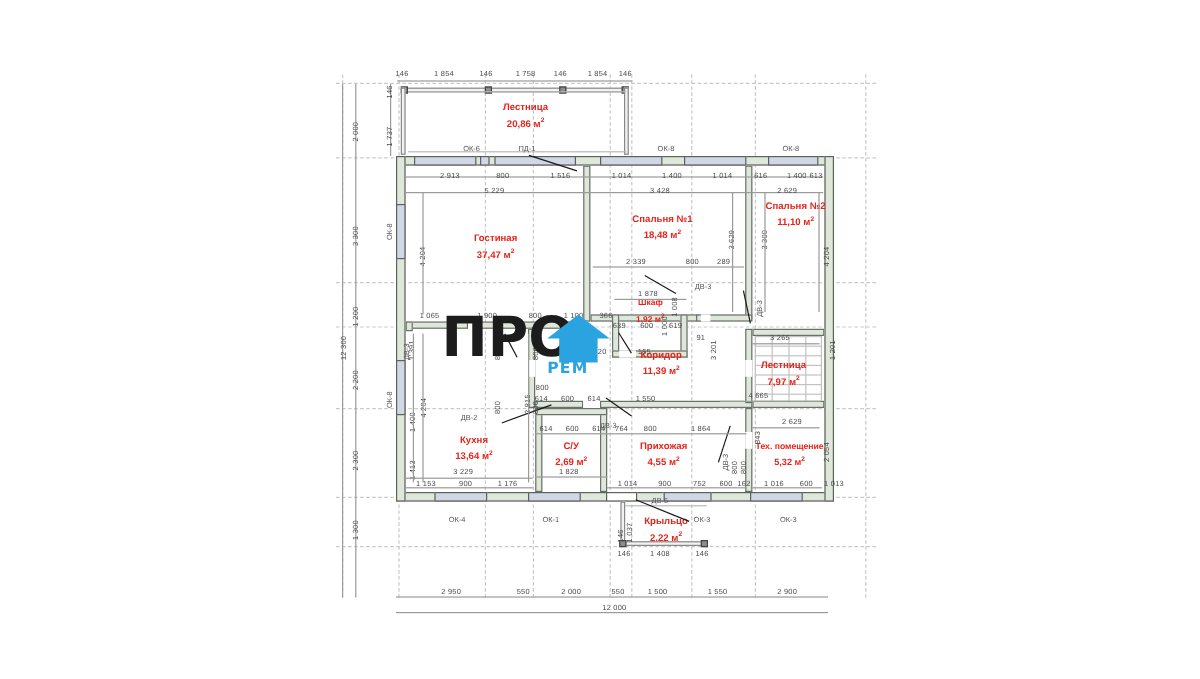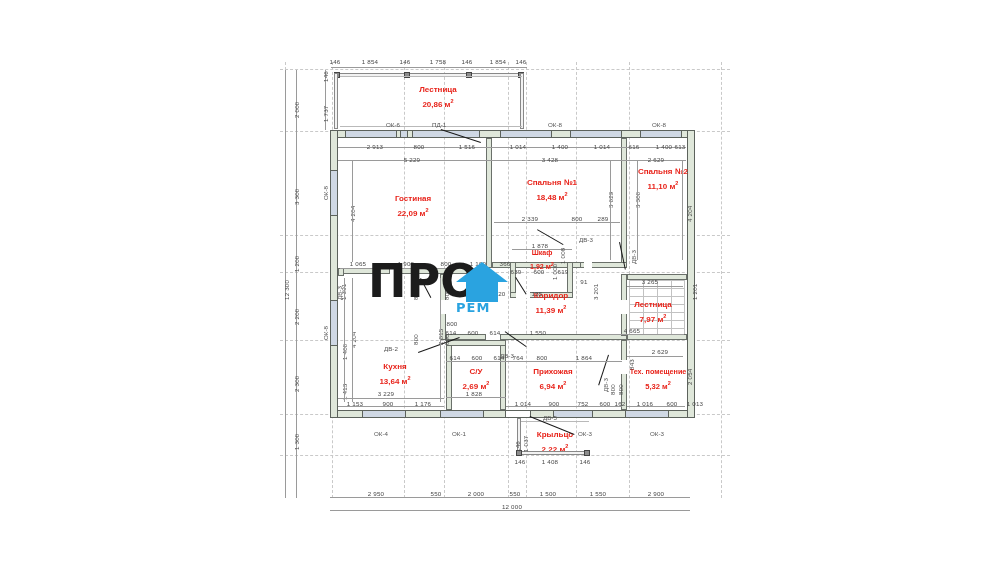--- a/index.html
+++ b/index.html
@@ -204,21 +204,21 @@
     <i style="left:0;top:48px;width:56px;height:1px;"></i>
     <i style="left:0;top:0;width:1px;height:54px;"></i>
     <i style="left:14px;top:0;width:1px;height:54px;"></i>
     <i style="left:28px;top:0;width:1px;height:54px;"></i>
     <i style="left:42px;top:0;width:1px;height:54px;"></i>
     <i style="left:55px;top:0;width:1px;height:54px;"></i>
   </div>
 
   <div class="room" style="left:370px;top:194px;width:86px;">
     <span>Гостиная</span>
-    <span class="a"><span>22,09 м</span><sup>2</sup></span>
+    <span class="a"><span>37,47 м</span><sup>2</sup></span>
   </div>
 
   <div class="room" style="left:512px;top:178px;width:80px;">
     <span>Спальня №1</span>
     <span class="a"><span>18,48 м</span><sup>2</sup></span>
   </div>
 
   <div class="room" style="left:622px;top:167px;width:82px;">
     <span>Спальня №2</span>
     <span class="a"><span>11,10 м</span><sup>2</sup></span>
@@ -244,21 +244,21 @@
     <span class="a"><span>7,97 м</span><sup>2</sup></span>
   </div>
 
   <div class="room" style="left:447px;top:367px;width:58px;">
     <span>С/У</span>
     <span class="a"><span>2,69 м</span><sup>2</sup></span>
   </div>
 
   <div class="room" style="left:518px;top:367px;width:70px;">
     <span>Прихожая</span>
-    <span class="a"><span>6,94 м</span><sup>2</sup></span>
+    <span class="a"><span>4,55 м</span><sup>2</sup></span>
   </div>
 
   <div class="room" style="left:618px;top:367px;width:80px;font-size:7.2px;">
     <span>Тех. помещение</span>
     <span class="a" style="font-size:7.6px;"><span>5,32 м</span><sup>2</sup></span>
   </div>
 
   <div class="room" style="left:525px;top:430px;width:60px;">
     <span>Крыльцо</span>
     <span class="a"><span>2,22 м</span><sup>2</sup></span>

